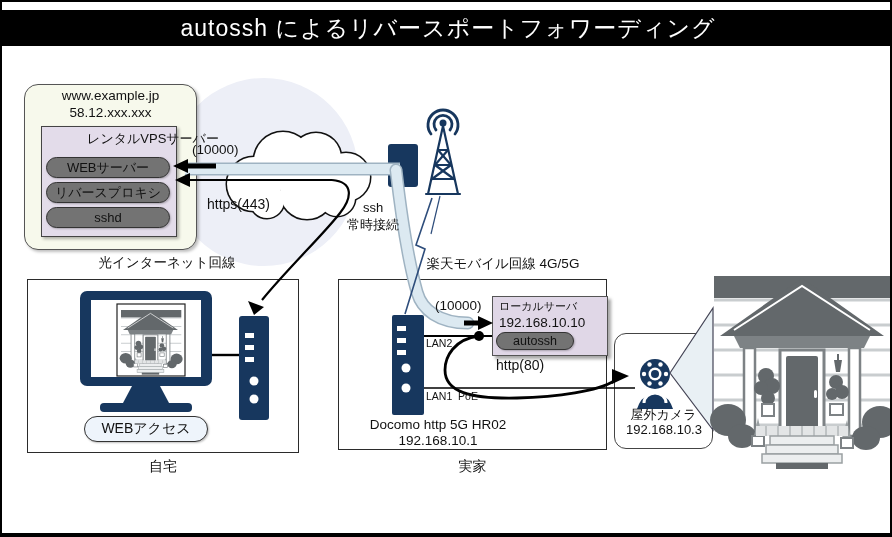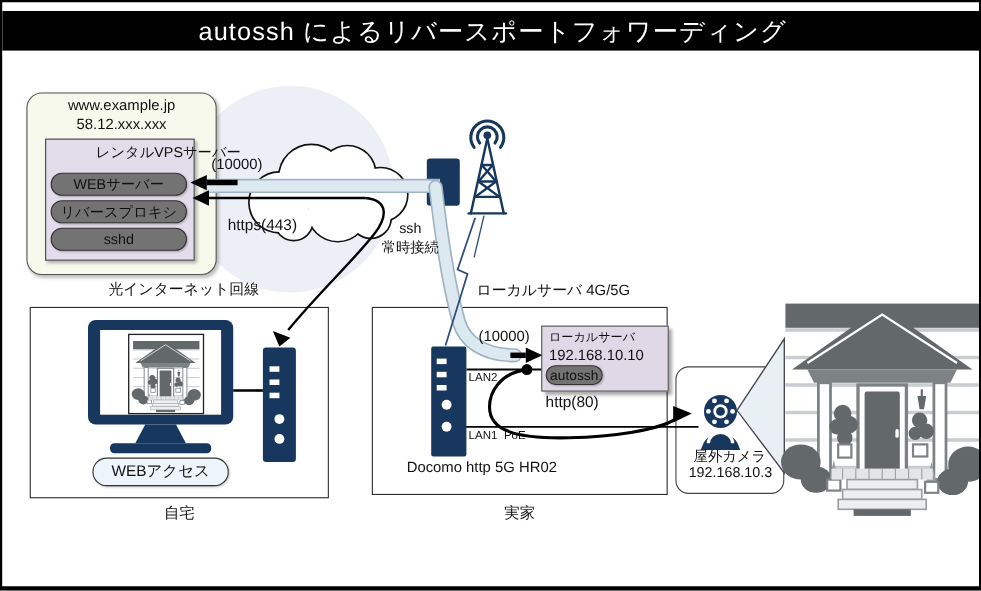--- a/index.html
+++ b/index.html
@@ -247,31 +247,32 @@
   <div class="abs lbl ctr z3" style="left:22px;top:86px;width:173px;font-size:13.5px;">www.example.jp</div>
   <div class="abs lbl ctr z3" style="left:22px;top:103px;width:173px;font-size:13.5px;">58.12.xxx.xxx</div>
   <div class="abs lbl ctr z3" style="left:39px;top:128px;width:134px;font-size:13px;padding-left:45px;">レンタルVPSサーバー</div>
 
   <div class="abs lbl z3" style="left:190px;top:140px;font-size:13.5px;">(10000)</div>
   <div class="abs lbl z3" style="left:205px;top:194px;font-size:14px;">https(443)</div>
   <div class="abs lbl ctr z3" style="left:331px;top:198px;width:80px;font-size:13px;">ssh</div>
   <div class="abs lbl ctr z3" style="left:331px;top:214px;width:80px;font-size:13px;">常時接続</div>
 
   <div class="abs lbl ctr z3" style="left:60px;top:252px;width:210px;font-size:13.5px;">光インターネット回線</div>
-  <div class="abs lbl ctr z3" style="left:416px;top:253px;width:170px;font-size:13.5px;">ローカルサーバ 4G/5G</div>
+  <div class="abs lbl ctr z3" style="left:416px;top:253px;width:170px;font-size:13.5px;">楽天モバイル回線 4G/5G</div>
 
   <div class="abs pill z3" style="left:82px;top:414px;width:124px;height:26px;font-size:14px;background:#eef4fb;border-radius:13px;">WEBアクセス</div>
   <div class="abs lbl ctr z3" style="left:25px;top:456px;width:272px;font-size:14px;">自宅</div>
 
   <div class="abs lbl z3" style="left:424px;top:335px;font-size:10.5px;white-space:pre;">LAN2</div>
   <div class="abs lbl z3" style="left:424px;top:388px;font-size:10.5px;white-space:pre;">LAN1  PoE</div>
   <div class="abs lbl z3" style="left:433px;top:296px;font-size:13.5px;">(10000)</div>
   <div class="abs lbl z3" style="left:494px;top:355px;font-size:14px;">http(80)</div>
   <div class="abs lbl z3" style="left:497px;top:297px;font-size:11px;">ローカルサーバ</div>
   <div class="abs lbl z3" style="left:497px;top:313px;font-size:13.5px;">192.168.10.10</div>
-  <div class="abs pill z3" style="left:494px;top:330px;width:52px;height:18px;font-size:12.5px;border-radius:9px;">autossh</div>
+  <div class="abs pill z3" style="left:494px;top:330px;width:78px;height:18px;font-size:12.5px;border-radius:9px;">autossh</div>
   <div class="abs lbl ctr z3" style="left:346px;top:415px;width:180px;font-size:13.5px;">Docomo http 5G HR02</div>
+  <div class="abs lbl ctr z3" style="left:346px;top:431px;width:180px;font-size:13.5px;">192.168.10.1</div>
   <div class="abs lbl ctr z3" style="left:336px;top:456px;width:269px;font-size:14px;">実家</div>
 
   <div class="abs lbl ctr z3" style="left:612px;top:404px;width:99px;font-size:13px;">屋外カメラ</div>
   <div class="abs lbl ctr z3" style="left:607px;top:420px;width:110px;font-size:13px;">192.168.10.3</div>
 
 </div>
 
 </body></html>

